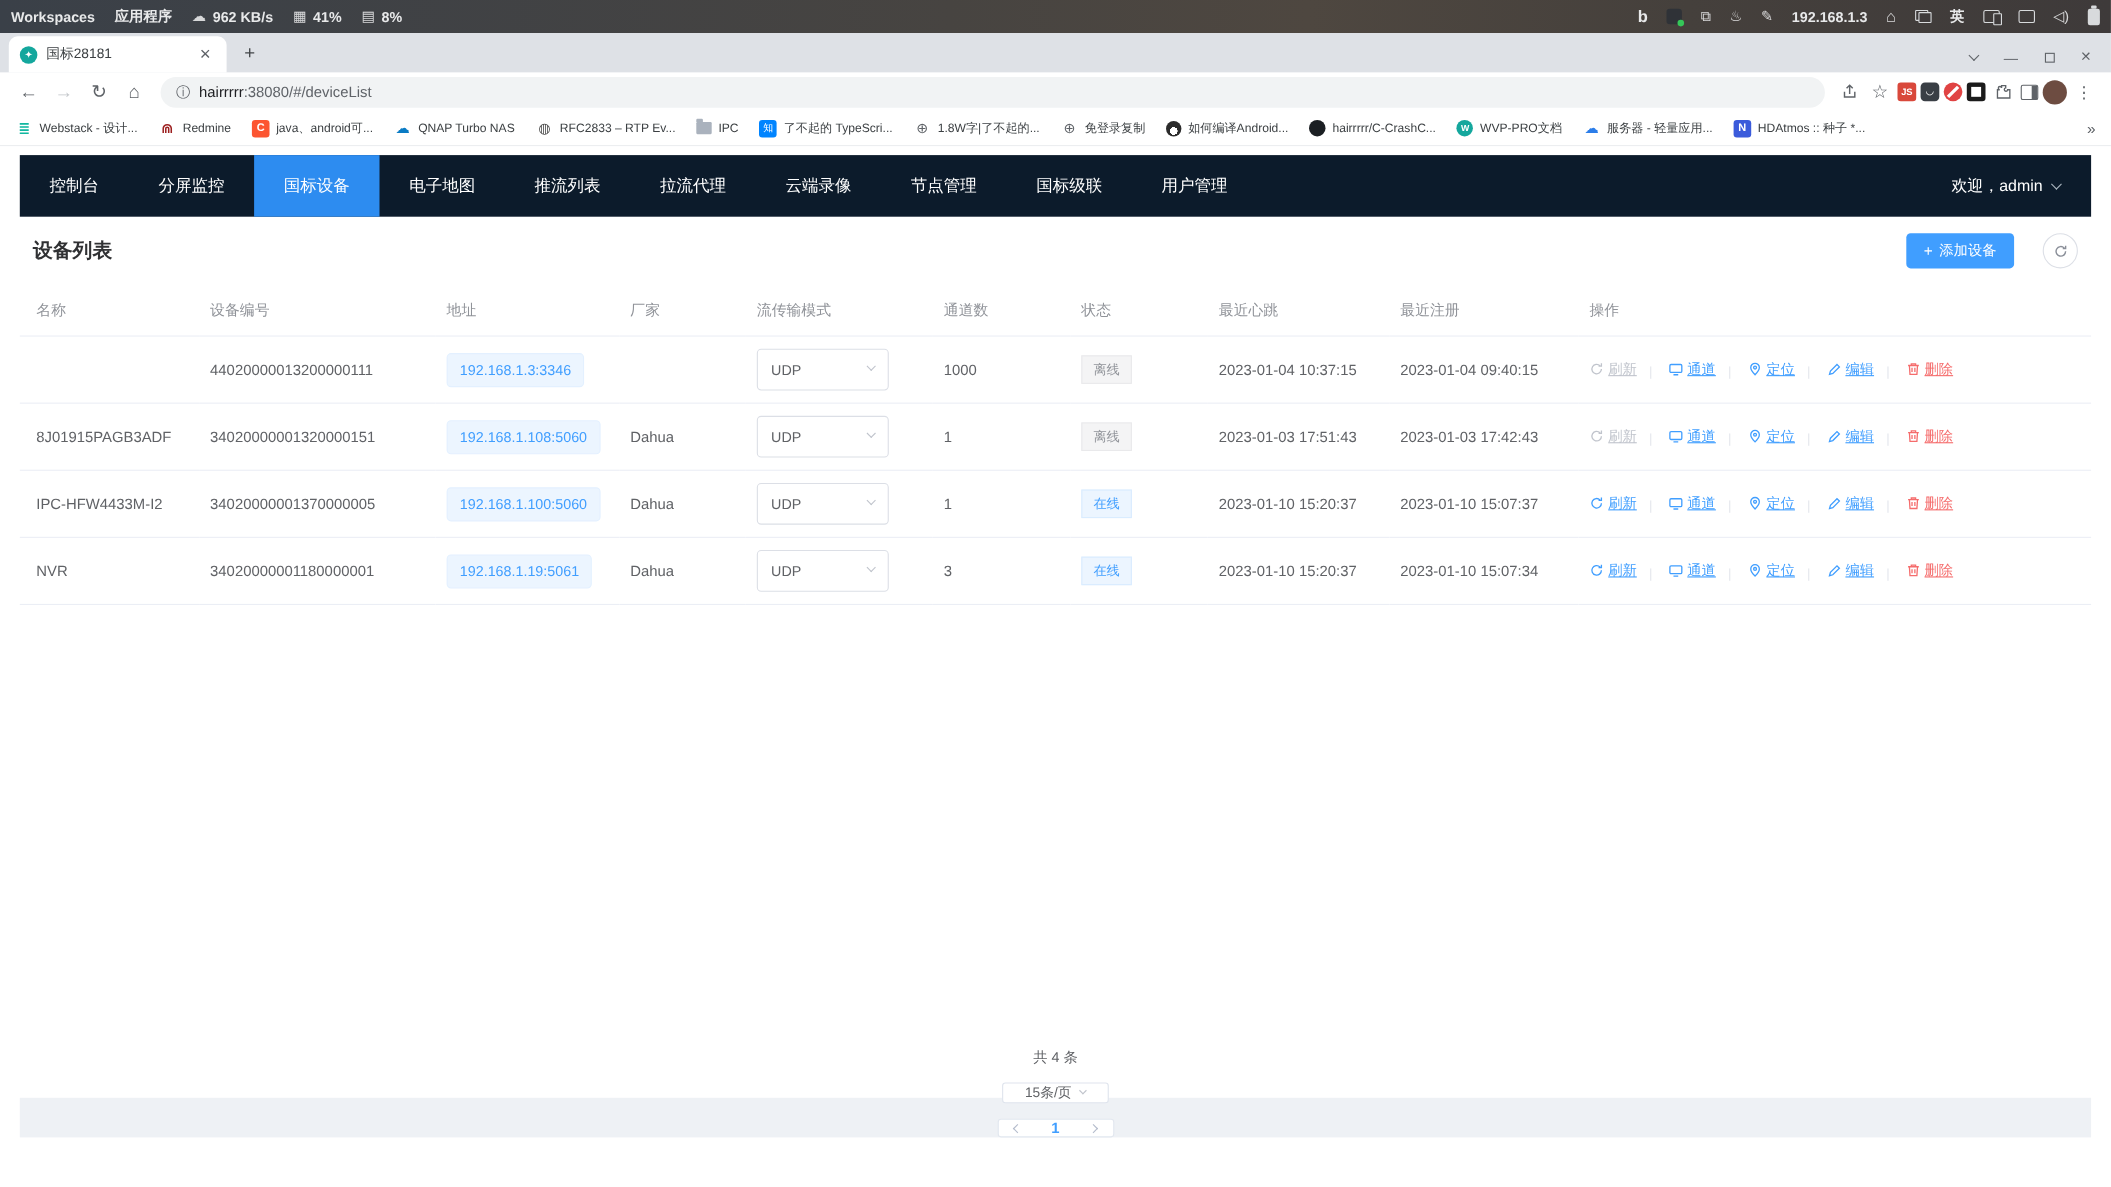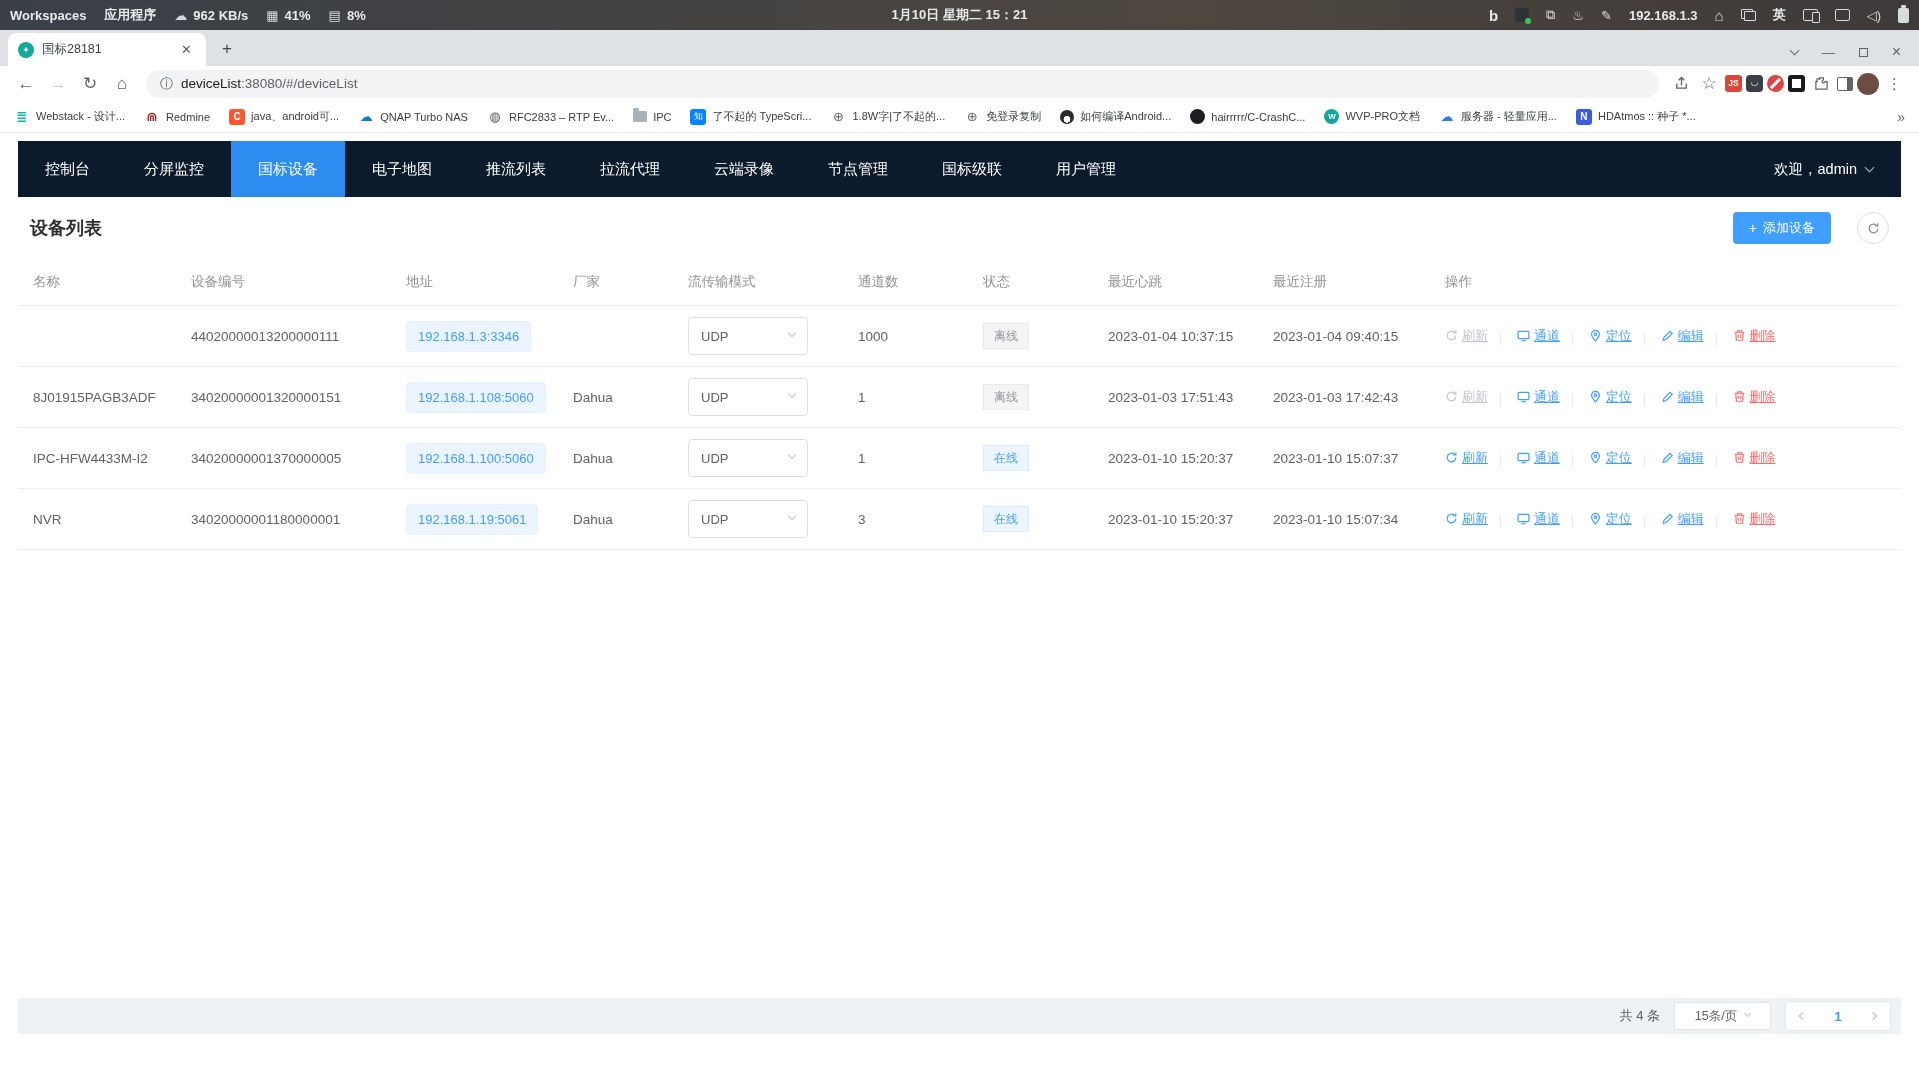--- a/index.html
+++ b/index.html
@@ -129,21 +129,21 @@
   .tag.offline { color:#909399; background:#f4f4f5; border-color:#e9e9eb; }
   .tag.online { color:#409eff; background:#ecf5ff; border-color:#d9ecff; }
   .ops { white-space:nowrap; }
   .op { display:inline-flex; align-items:center; gap:4px; color:#409eff; font-size:13px; cursor:pointer;text-decoration:underline; }
   .op svg { width:13px; height:13px; }
   .op.danger { color:#f56c6c; }
   .op.disabled { color:#c0c4cc; cursor:default; }
   .sep { color:#e4e7ed; margin:0 11px; font-size:12px; }
 
   .footer-bar { position:absolute; left:18px; right:18px; bottom:45px; height:36px; background:#eef1f5;
-    display:flex; align-items:center; justify-content:flex-end; gap:14px; padding:0 10px; }
+    display:flex; align-items:center; justify-content:flex-end; gap:14px; padding:0 10px;flex-direction:column; }
   .total { font-size:13px; color:#606266; }
   .psel { width:97px; height:28px; background:#fff; border:1px solid #dfe4ed; border-radius:3px;
     display:flex; align-items:center; justify-content:center; gap:8px; font-size:12.5px; color:#606266; cursor:pointer; }
   .psel .caret { border-color:#c0c4cc; width:5px; height:5px; margin-top:-2px; }
   .pager { width:106px; height:30px; background:#fff; border:1px solid #e2e7ef; border-radius:3px;
     display:flex; align-items:center; justify-content:space-around; }
   .pg-arrow { width:6px; height:6px; border-left:1.5px solid #b4bccc; border-bottom:1.5px solid #b4bccc; cursor:pointer; }
   .pg-prev { transform:rotate(45deg); }
   .pg-next { transform:rotate(225deg); }
   .pg-num { color:#409eff; font-size:13.5px; font-weight:bold; cursor:pointer; }
@@ -163,21 +163,20 @@
     <span>962 KB/s</span>
   </span>
   <span class="grp">
     <span class="sicon">▦</span>
     <span>41%</span>
   </span>
   <span class="grp">
     <span class="sicon">▤</span>
     <span>8%</span>
   </span>
-  <div class="sys-center"><span>1月10日 星期二 15：21</span></div>
   <div class="sys-right">
     <span class="grp" style="font-weight:bold;font-size:15px;">b</span>
     <span class="grp">
         <span class="sq dark mini"></span>
       </span>
     <span class="grp">
         <span class="sicon">⧉</span>
       </span>
     <span class="grp">
         <span class="sicon">♨</span>
@@ -227,21 +226,21 @@
   </div>
 </div>
 
 <div class="toolbar">
   <span class="navbtn">←</span>
   <span class="navbtn disabled">→</span>
   <span class="navbtn">↻</span>
   <span class="navbtn">⌂</span>
   <div class="omnibox">
     <span class="omni-info">ⓘ</span>
-    <span class="omni-text"><span>deviceList</span><span class="dim">:38080/#/deviceList</span></span>
+    <span class="omni-text"><span>hairrrrr</span><span class="dim">:38080/#/deviceList</span></span>
   </div>
   <span class="tb-ico">
     <svg viewBox="0 0 16 16" width="15" height="15">
         <path d="M3 8v5h10V8M8 10V2M5 4.5L8 1.6l3 2.9" fill="none" stroke="#5f6368" stroke-width="1.4"></path>
       </svg>
   </span>
   <span class="tb-ico" style="font-size:17px;">☆</span>
   <span class="ext-js">JS</span>
   <span class="ext-mask">◡</span>
   <span class="ext-block"></span>

